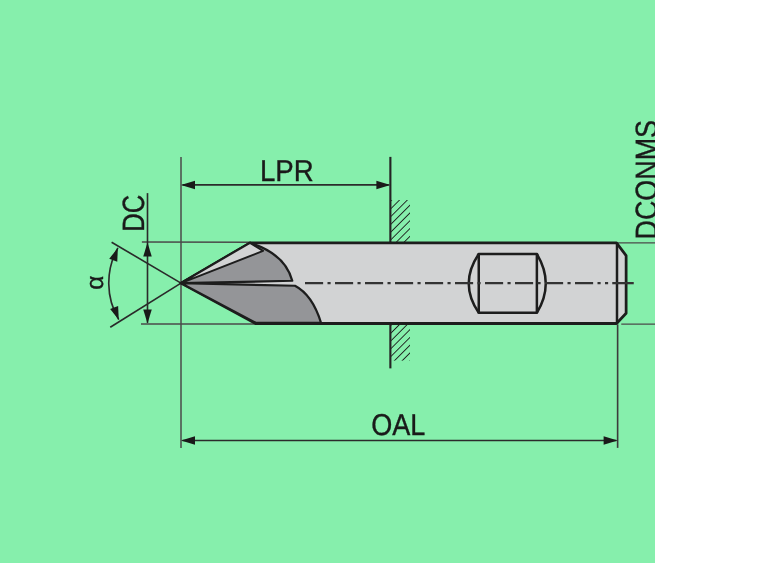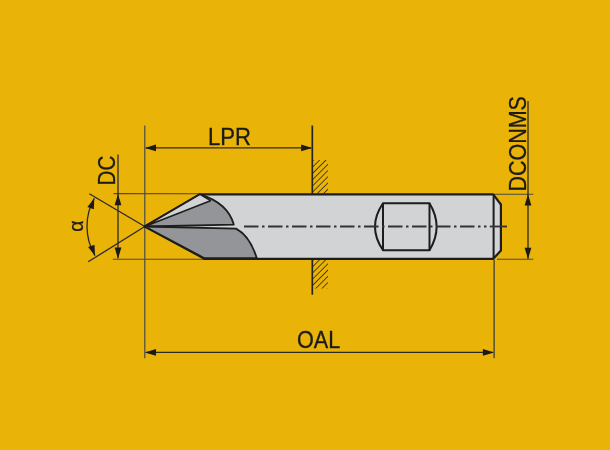--- a/index.html
+++ b/index.html
@@ -1,16 +1,16 @@
 <!DOCTYPE html>
 <html><head>
 <meta charset="utf-8">
 <style>
   html,body{margin:0;padding:0;background:#ffffff;}
-  #wrap{width:610px;height:450px;position:relative;background:#eab308;overflow:hidden;will-change:transform;transform:translateZ(0);}
+  #wrap{width:524px;height:450px;position:relative;background:#86efac;overflow:hidden;will-change:transform;transform:translateZ(0);}
   svg{display:block;}
   text{font-family:"Liberation Sans",sans-serif;fill:#1a1a1a;stroke:#1a1a1a;stroke-width:0.3;}
 </style>
 </head>
 <body>
 <div id="wrap">
 <svg width="610" height="450" viewBox="0 0 610 450">
   <defs>
     <pattern id="hatch" width="4.4" height="4.4" patternUnits="userSpaceOnUse" patternTransform="rotate(45)">
       <line x1="0" y1="0" x2="0" y2="4.4" stroke="#1c1c1c" stroke-width="1.45"></line>

